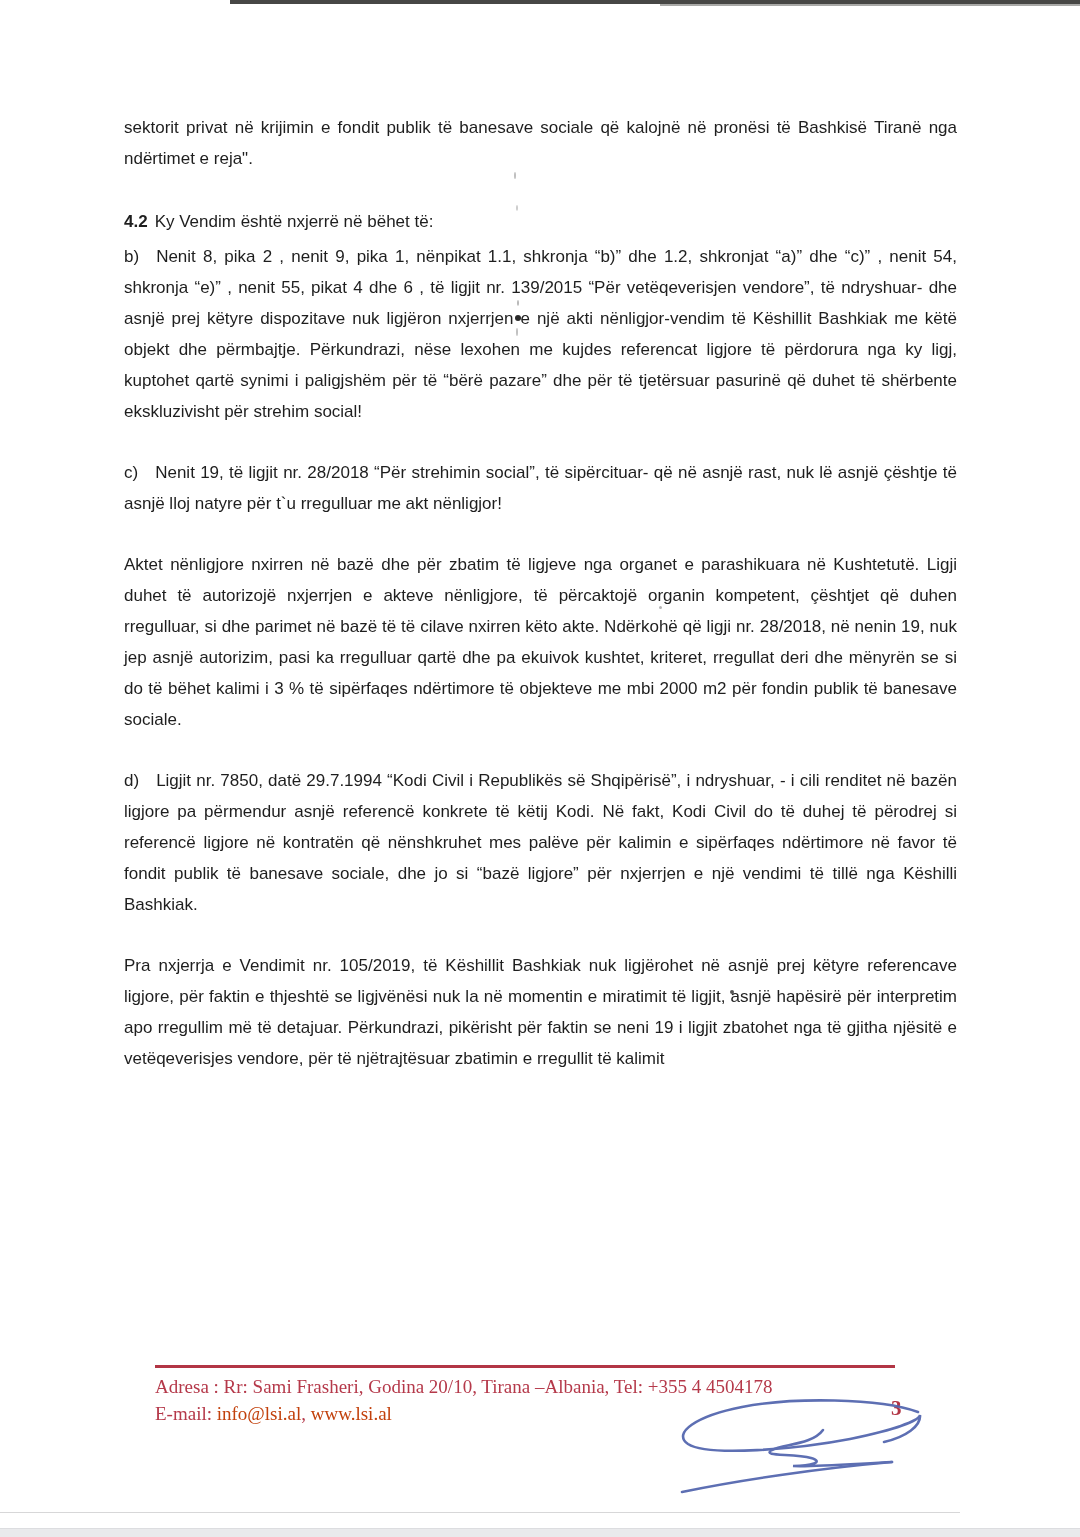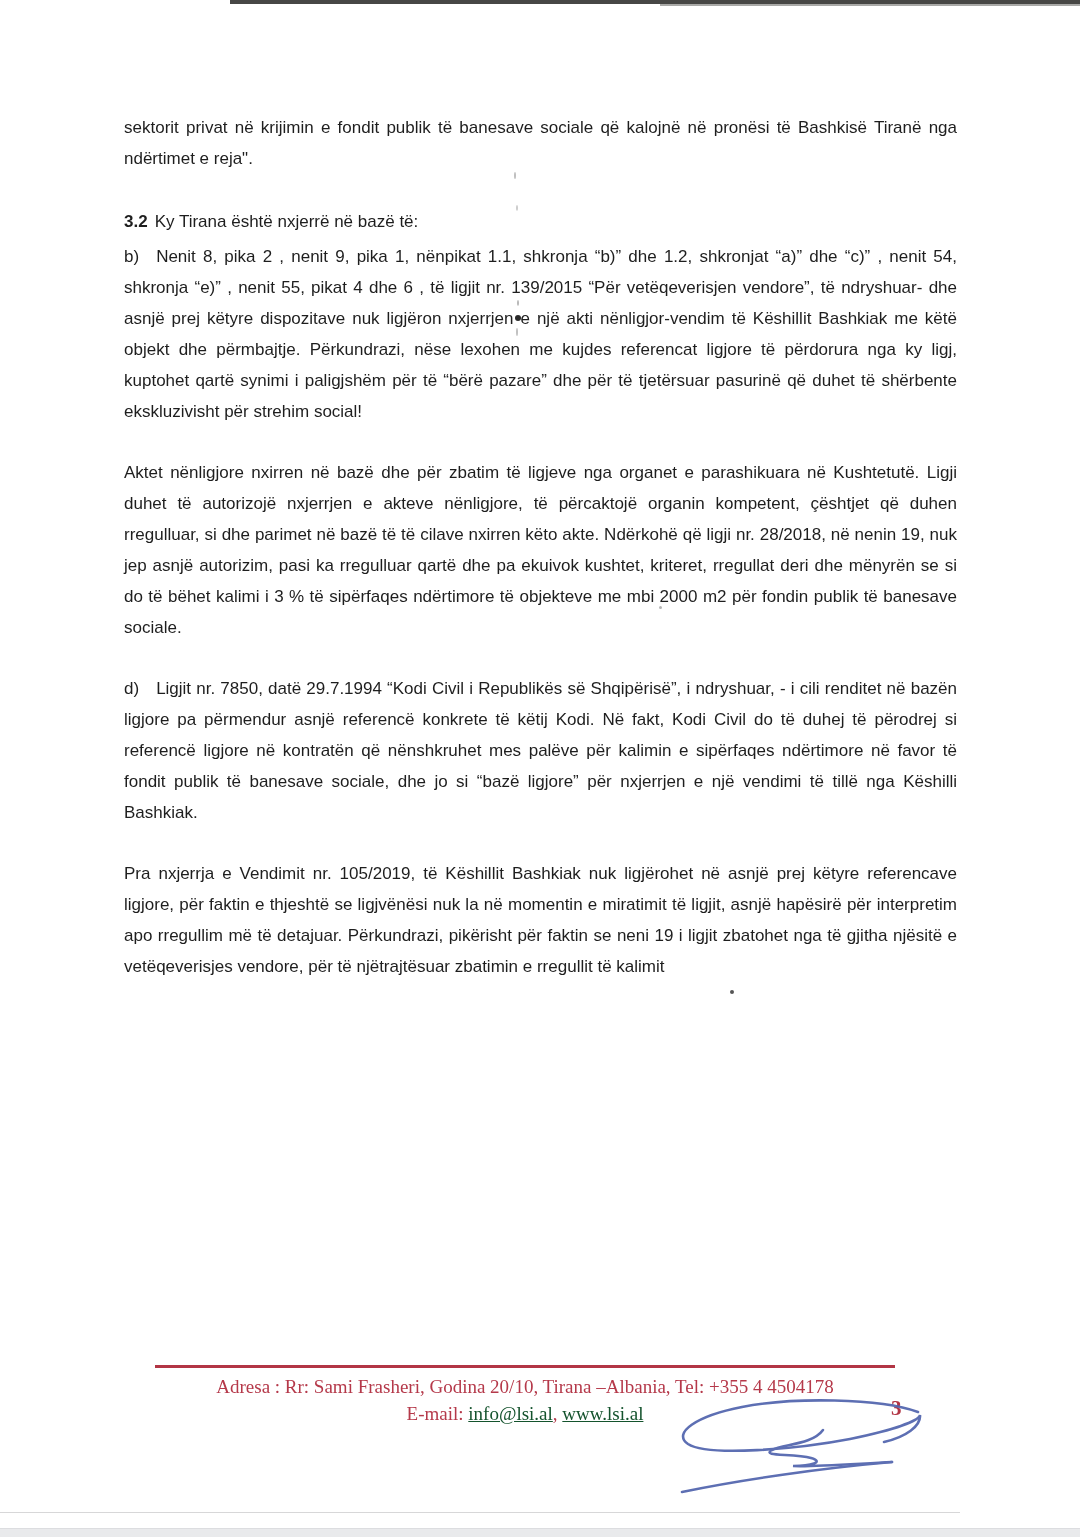--- a/index.html
+++ b/index.html
@@ -39,52 +39,53 @@
   .plabel { display:inline-block; margin-right:17px; }
   .plabel.bold { font-weight:bold; margin-right:7px; }
 
   
   .footer-rule {
     position:absolute; left:155px; top:1365px; width:740px; height:3px;
     background:#b23545;
   }
   .footer-text {
     position:absolute; left:155px; top:1373px; width:740px;
-    text-align:center;
+    text-align:left;
     font-family:"Liberation Serif", serif;
     color:#b5394a;
     font-size:19px;
     line-height:27px;
   }
-  .footer-text a { color:#14532d; text-decoration:underline; cursor:pointer; }
+  .footer-text a { color:#c2410c; cursor:pointer; }
   .page-num {
     position:absolute; left:891px; top:1396px;
     font-family:"Liberation Serif", serif;
     color:#b23545; font-size:21px; font-weight:bold;
   }
   .signature { position:absolute; left:660px; top:1388px; width:300px; height:110px; }
   .signature svg { display:block; }
 </style>
 </head>
 <body>
 
 <div class="page">
 
   <div class="top-edge"></div>
   <div class="top-edge2"></div>
 
   <div class="doc-body">
 
     <p class="para first"><span>sektorit privat në krijimin e fondit publik të banesave sociale që kalojnë në pronësi të Bashkisë Tiranë nga ndërtimet e reja".</span></p>
 
-    <p class="para heading"><span class="plabel bold">3.2</span><span>Ky Tirana është nxjerrë në bazë të:</span></p>
+    <p class="para heading"><span class="plabel bold">4.2</span><span>Ky Vendim është nxjerrë në bëhet të:</span></p>
 
 
     <p class="para"><span class="plabel">b)</span><span>Nenit 8, pika 2 , nenit 9, pika 1, nënpikat 1.1, shkronja “b)” dhe 1.2, shkronjat “a)” dhe “c)” , nenit 54, shkronja “e)” , nenit 55, pikat 4 dhe 6 , të ligjit nr. 139/2015 “Për vetëqeverisjen vendore”, të ndryshuar- dhe asnjë prej këtyre dispozitave nuk ligjëron nxjerrjen e një akti nënligjor-vendim të Këshillit Bashkiak me këtë objekt dhe përmbajtje. Përkundrazi, nëse lexohen me kujdes referencat ligjore të përdorura nga ky ligj, kuptohet qartë synimi i paligjshëm për të “bërë pazare” dhe për të tjetërsuar pasurinë që duhet të shërbente ekskluzivisht për strehim social!</span></p>
 
+    <p class="para"><span class="plabel">c)</span><span>Nenit 19, të ligjit nr. 28/2018 “Për strehimin social”, të sipërcituar- që në asnjë rast, nuk lë asnjë çështje të asnjë lloj natyre për t`u rregulluar me akt nënligjor!</span></p>
 
     <p class="para"><span>Aktet nënligjore nxirren në bazë dhe për zbatim të ligjeve nga organet e parashikuara në Kushtetutë. Ligji duhet të autorizojë nxjerrjen e akteve nënligjore, të përcaktojë organin kompetent, çështjet që duhen rregulluar, si dhe parimet në bazë të të cilave nxirren këto akte. Ndërkohë që ligji nr. 28/2018, në nenin 19, nuk jep asnjë autorizim, pasi ka rregulluar qartë dhe pa ekuivok kushtet, kriteret, rregullat deri dhe mënyrën se si do të bëhet kalimi i 3 % të sipërfaqes ndërtimore të objekteve me mbi 2000 m2 për fondin publik të banesave sociale.</span></p>
 
     <p class="para"><span class="plabel">d)</span><span>Ligjit nr. 7850, datë 29.7.1994 “Kodi Civil i Republikës së Shqipërisë”, i ndryshuar, - i cili renditet në bazën ligjore pa përmendur asnjë referencë konkrete të këtij Kodi. Në fakt, Kodi Civil do të duhej të përodrej si referencë ligjore në kontratën që nënshkruhet mes palëve për kalimin e sipërfaqes ndërtimore në favor të fondit publik të banesave sociale, dhe jo si “bazë ligjore” për nxjerrjen e një vendimi të tillë nga Këshilli Bashkiak.</span></p>
 
 
     <p class="para"><span>Pra nxjerrja e Vendimit nr. 105/2019, të Këshillit Bashkiak nuk ligjërohet në asnjë prej këtyre referencave ligjore, për faktin e thjeshtë se ligjvënësi nuk la në momentin e miratimit të ligjit, asnjë hapësirë për interpretim apo rregullim më të detajuar. Përkundrazi, pikërisht për faktin se neni 19 i ligjit zbatohet nga të gjitha njësitë e vetëqeverisjes vendore, për të njëtrajtësuar zbatimin e rregullit të kalimit</span></p>
 
   </div>
 

